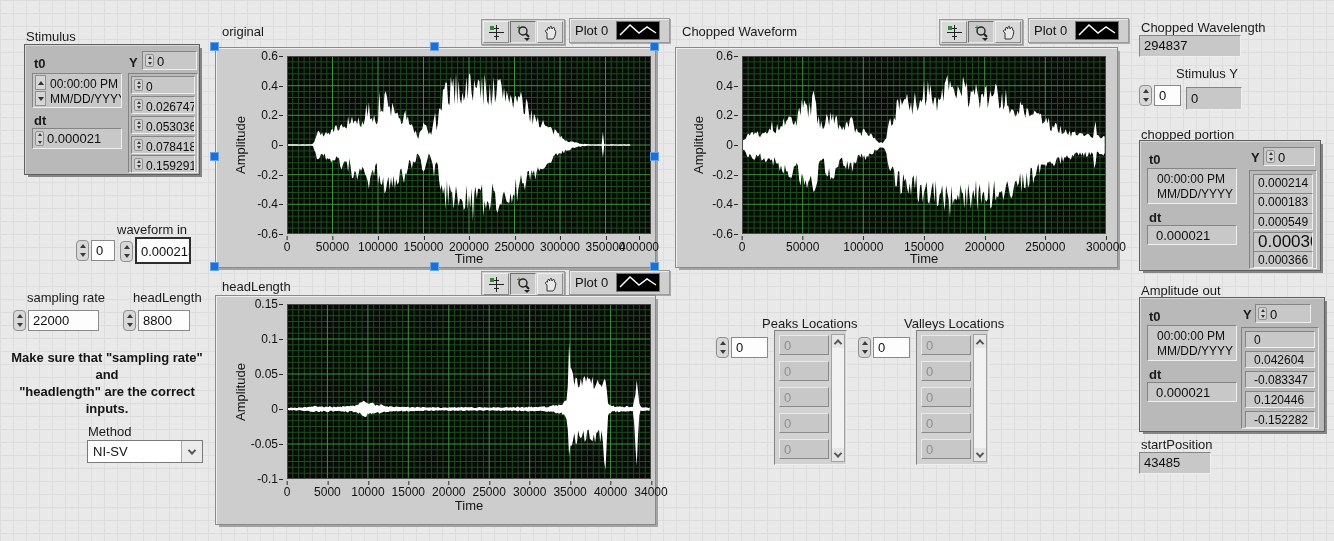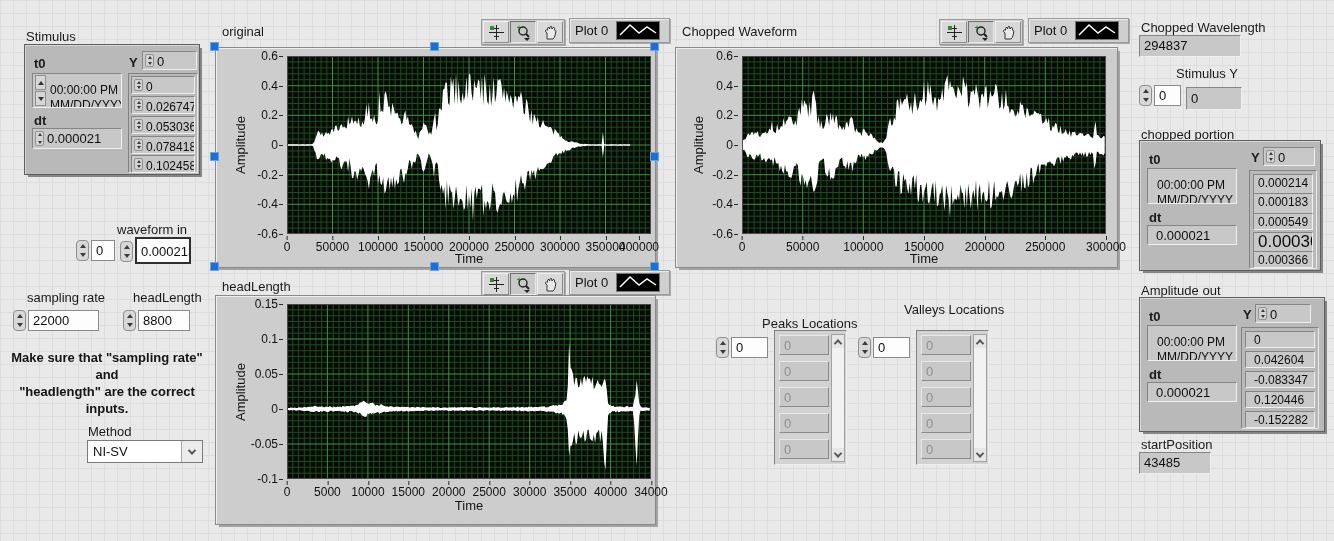--- a/index.html
+++ b/index.html
@@ -88,21 +88,21 @@
   .chev{display:block; width:6px; height:6px; border:solid #555; border-width:0 2px 2px 0;}
   .chev.up{transform:rotate(-135deg) translate(-1px,-1px);}
   .chev.dn{transform:rotate(45deg) translate(-1px,-1px);}
 
   
   .combo{position:absolute; background:#fff; border:1px solid #7a7a7a; display:flex; align-items:center;}
   .combo .ctxt{flex:1; font-size:13px; padding-left:5px;}
   .combo .cbtn{width:21px; height:100%; background:#ebebeb; border-left:1px solid #a8a8a8;
     display:flex; align-items:center; justify-content:center;}
 
-  .t0txt{font-size:12px; line-height:15px; padding-top:8px;}
+  .t0txt{font-size:12px; line-height:15px; padding-top:2px;}
 </style>
 </head>
 <body>
 
 <div id="panel">
 
   <div class="lbl" style="left:26px;top:29px">Stimulus</div>
   <div class="cluster" style="left:24px;top:44px;width:176px;height:131px">
     <div class="lbl b" style="left:9px;top:11px">t0</div>
     <div class="fld" style="left:7px;top:28px;width:90px;height:35px">
@@ -146,21 +146,21 @@
             <b class="u"></b>
             <b class="d"></b>
           </span><span>0.053036</span></div>
       <div class="fld hasmspin" style="left:2px;top:62px;width:64px;height:18px;font-size:12px"><span class="mspin">
             <b class="u"></b>
             <b class="d"></b>
           </span><span>0.078418</span></div>
       <div class="fld hasmspin" style="left:2px;top:81px;width:64px;height:18px;font-size:12px"><span class="mspin">
             <b class="u"></b>
             <b class="d"></b>
-          </span><span>0.102458</span></div>
+          </span><span>0.159291</span></div>
     </div>
   </div>
 
   <div class="lbl" style="left:117px;top:222px">waveform in</div>
   <div class="spin" style="left:76px;top:240px;height:21px">
       <b class="u"></b>
       <b class="d"></b>
     </div>
   <div class="fldw" style="left:91px;top:240px;width:24px;height:21px">0</div>
   <div class="spin" style="left:120px;top:241px;height:21px">
@@ -693,21 +693,21 @@
     <div class="sbar" style="left:56px;top:3px;width:14px;height:128px">
       <div class="sarr" style="top:0">
           <span class="chev up"></span>
         </div>
       <div class="sarr" style="bottom:0">
           <span class="chev dn"></span>
         </div>
     </div>
   </div>
 
-  <div class="lbl" style="left:904px;top:302px">Valleys Locations</div>
+  <div class="lbl" style="left:904px;top:316px">Valleys Locations</div>
   <div class="spin" style="left:858px;top:337px;height:21px">
       <b class="u"></b>
       <b class="d"></b>
     </div>
   <div class="fldw" style="left:873px;top:337px;width:37px;height:21px">0</div>
   <div class="arrw" style="left:916px;top:330px;width:73px;height:135px">
     <div class="fld raised dim" style="left:4px;top:4px;width:50px;height:20px">0</div>
     <div class="fld raised dim" style="left:4px;top:30px;width:50px;height:20px">0</div>
     <div class="fld raised dim" style="left:4px;top:56px;width:50px;height:20px">0</div>
     <div class="fld raised dim" style="left:4px;top:82px;width:50px;height:20px">0</div>

